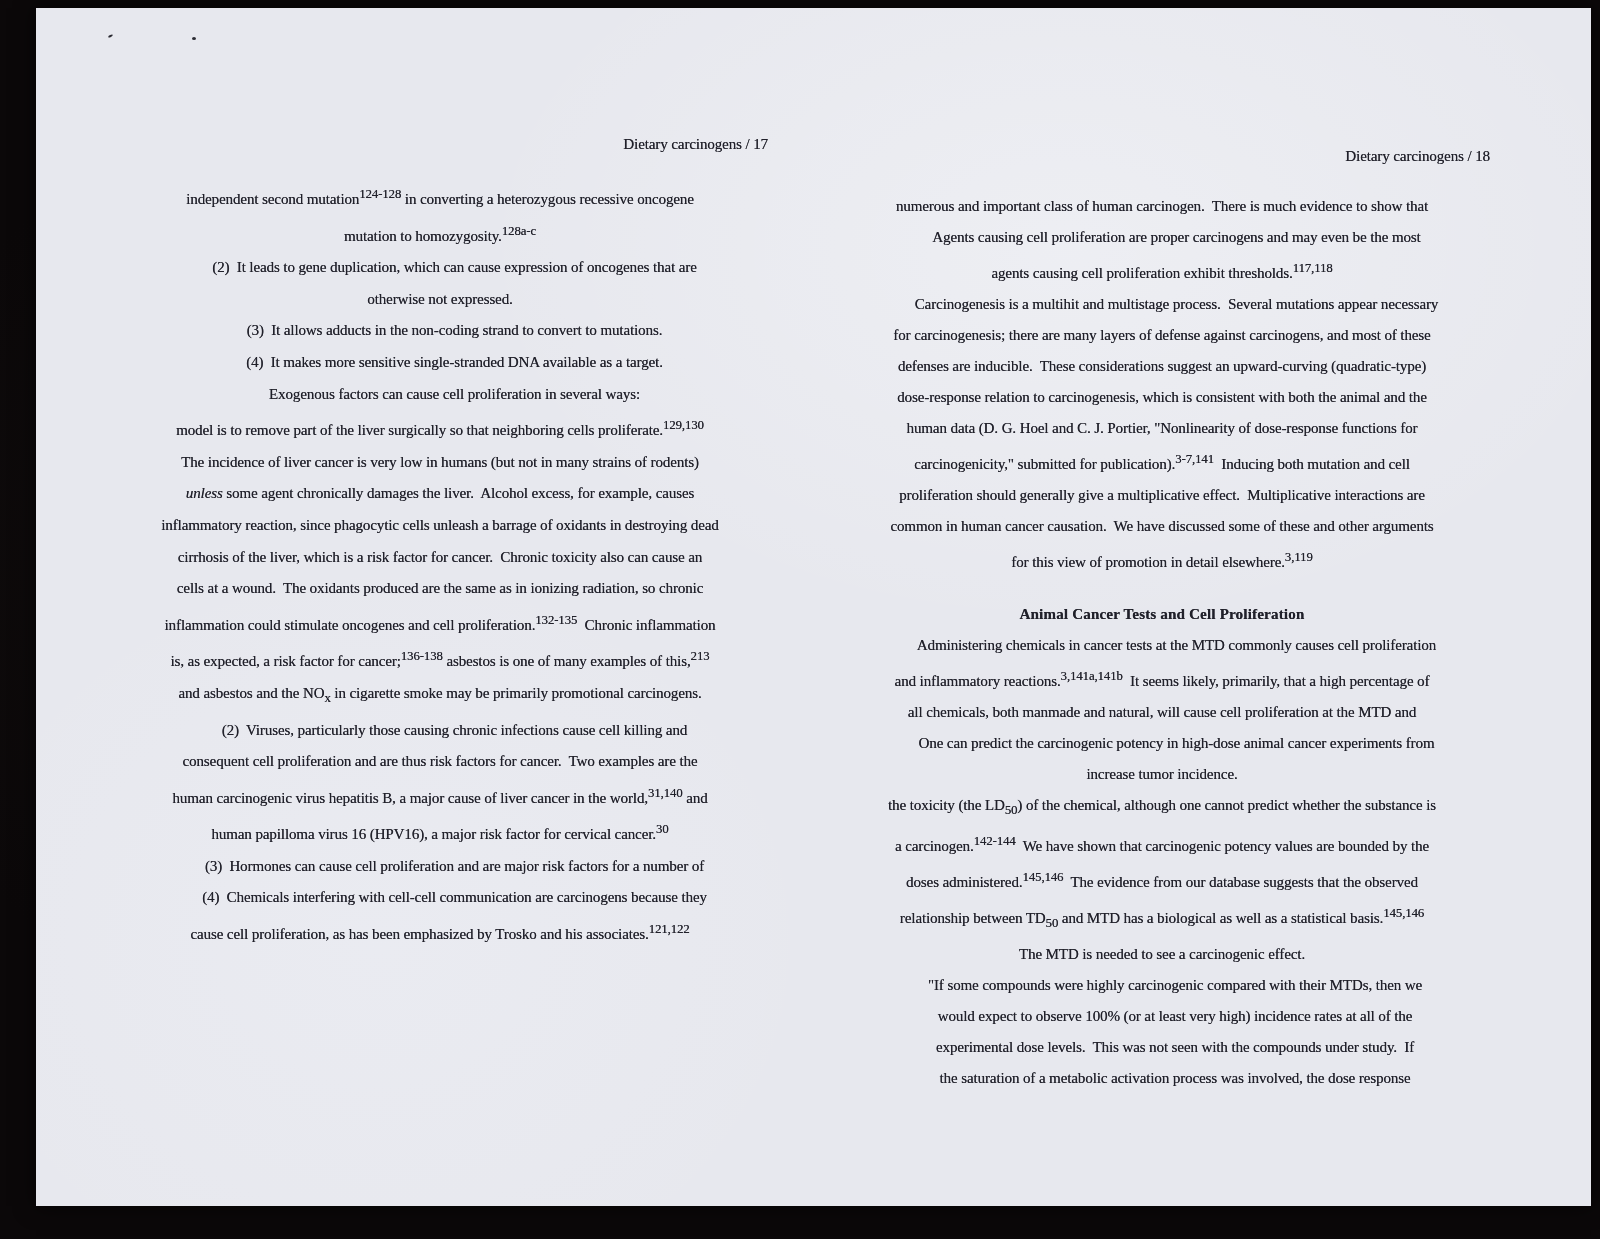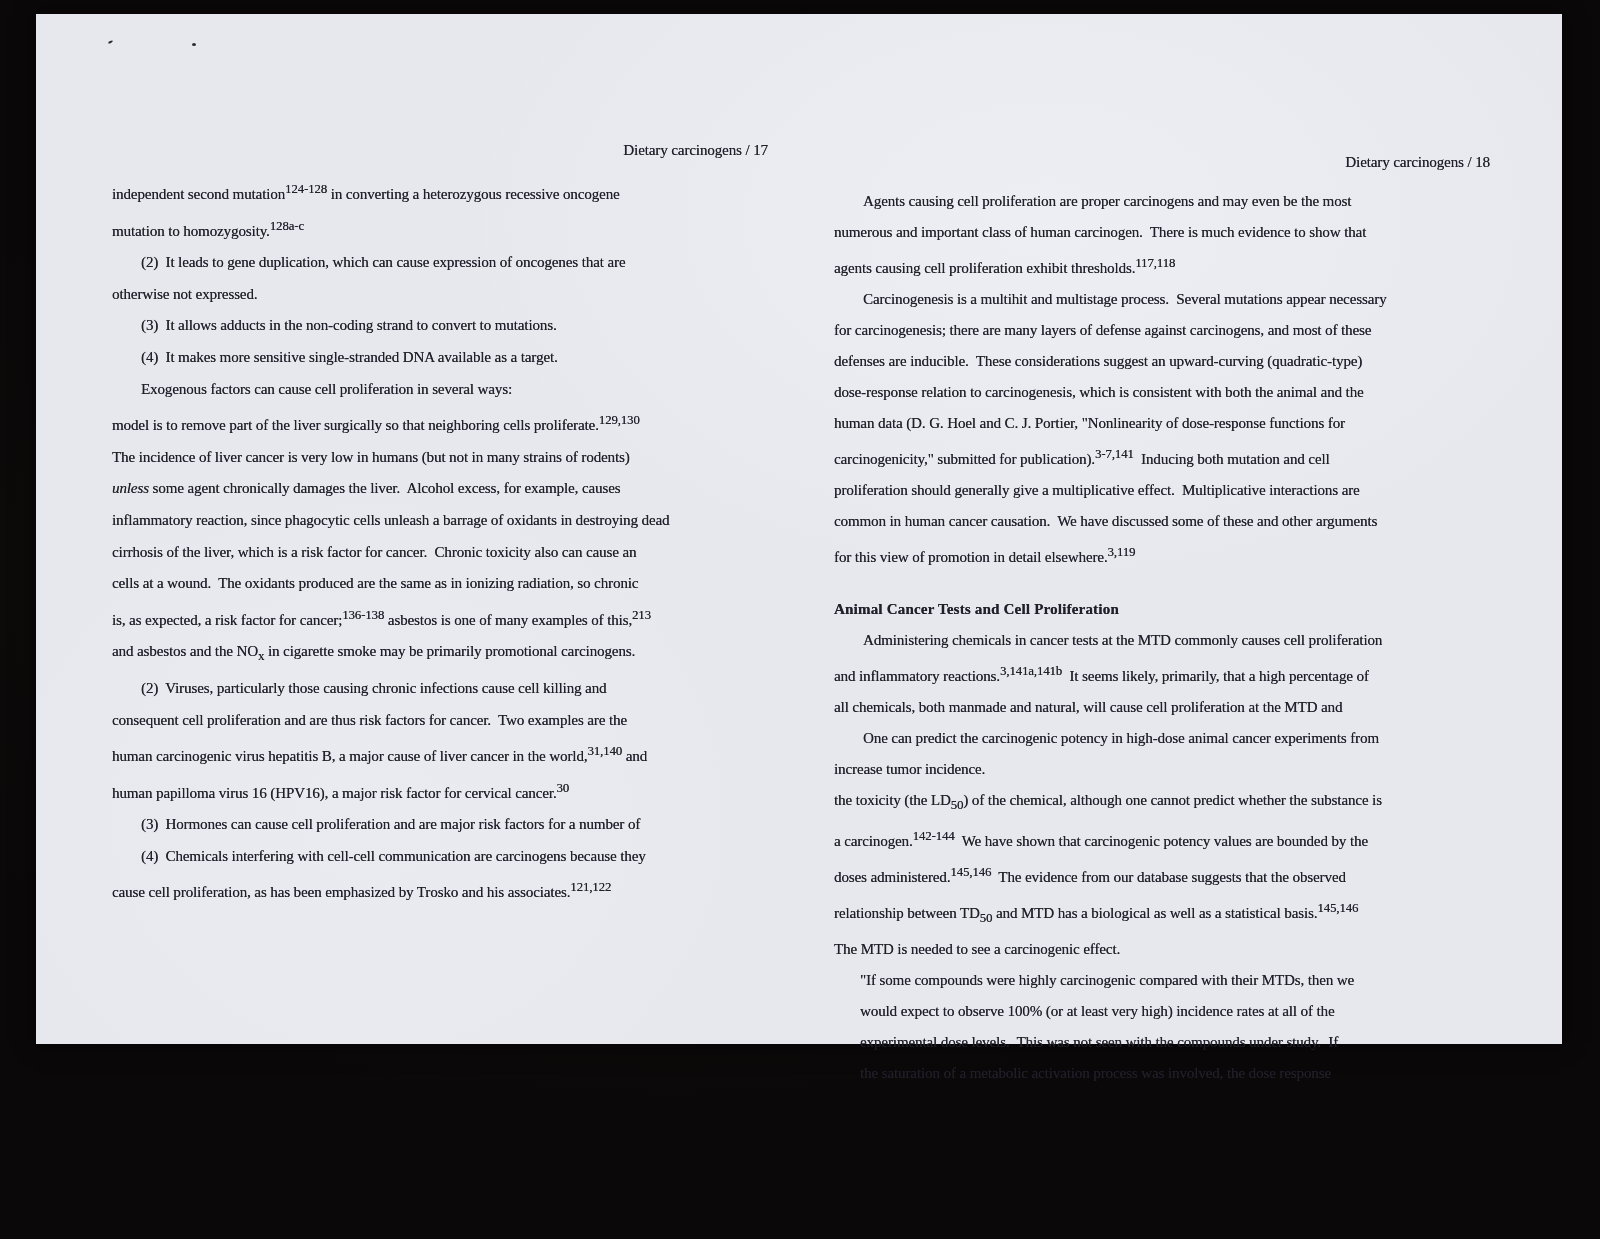--- a/index.html
+++ b/index.html
@@ -2,35 +2,36 @@
 <html><head>
 <meta charset="utf-8">
 <style>
   html, body { margin: 0; padding: 0; background: #0b0809; }
   .scan {
     position: relative; width: 1600px; height: 1239px; overflow: hidden;
     background: radial-gradient(1150px 780px at 42% 46%, #14100f 0%, #0b0809 72%);
     font-family: "Liberation Serif", "DejaVu Serif", serif;
   }
   .paper {
-    position: absolute; left: 36px; top: 14px; width: 1526px; height: 1030px;
+    position: absolute; left: 36px; top: 8px; width: 1526px; height: 1198px;
     background:
       radial-gradient(860px 560px at 66% 20%, rgba(252,253,255,0.30), rgba(252,253,255,0) 70%),
       radial-gradient(700px 620px at 22% 78%, rgba(244,246,252,0.22), rgba(244,246,252,0) 65%),
       #e7e8ee;
     box-shadow: 0 0 20px rgba(0,0,0,0.7);
+    padding-left: 29px;
   }
   .col {
     position: absolute; color: #20202a; font-size: 15px; letter-spacing: -0.1px;
     text-shadow: 0.15px 0.15px 0.35px rgba(28,28,38,0.75);
   }
   .col-left  { left: 76px;  top: 121px; width: 656px; --lh: 31.6px; }
   .col-right { left: 798px; top: 133px; width: 656px; --lh: 31px;  }
   .pg-header { text-align: right; line-height: 31px; white-space: pre; }
-  .pg-body   { margin-top: 8px; }
+  .pg-body   { margin-top: 19px; text-align: center; }
   .line      { line-height: var(--lh); white-space: pre; }
   .ind       { padding-left: 29px; }
   .quote     { padding-left: 26px; }
   .heading   { font-weight: 700; margin-top: 21px; letter-spacing: 0.2px; }
   .sup       { font-size: 12.8px; vertical-align: 6px; }
   .sub       { font-size: 12.8px; vertical-align: -4px; }
   .it        { font-style: italic; }
   .speck     { position: absolute; background: #2b2b33; border-radius: 50%; }
 </style>
 </head>
@@ -47,36 +48,37 @@
           <div class="line"><span>otherwise not expressed.</span></div>
           <div class="line ind"><span>(3)  It allows adducts in the non-coding strand to convert to mutations.</span></div>
           <div class="line ind"><span>(4)  It makes more sensitive single-stranded DNA available as a target.</span></div>
           <div class="line ind"><span>Exogenous factors can cause cell proliferation in several ways:</span></div>
           <div class="line"><span>model is to remove part of the liver surgically so that neighboring cells proliferate.</span><span class="sup">129,130</span></div>
           <div class="line"><span>The incidence of liver cancer is very low in humans (but not in many strains of rodents)</span></div>
           <div class="line"><span class="it">unless</span><span> some agent chronically damages the liver.  Alcohol excess, for example, causes</span></div>
           <div class="line"><span>inflammatory reaction, since phagocytic cells unleash a barrage of oxidants in destroying dead</span></div>
           <div class="line"><span>cirrhosis of the liver, which is a risk factor for cancer.  Chronic toxicity also can cause an</span></div>
           <div class="line"><span>cells at a wound.  The oxidants produced are the same as in ionizing radiation, so chronic</span></div>
+          <div class="line"><span>inflammation could stimulate oncogenes and cell proliferation.</span><span class="sup">132-135</span><span>  Chronic inflammation</span></div>
           <div class="line"><span>is, as expected, a risk factor for cancer;</span><span class="sup">136-138</span><span> asbestos is one of many examples of this,</span><span class="sup">213</span></div>
           <div class="line"><span>and asbestos and the NO</span><span class="sub">x</span><span> in cigarette smoke may be primarily promotional carcinogens.</span></div>
           <div class="line ind"><span>(2)  Viruses, particularly those causing chronic infections cause cell killing and</span></div>
           <div class="line"><span>consequent cell proliferation and are thus risk factors for cancer.  Two examples are the</span></div>
           <div class="line"><span>human carcinogenic virus hepatitis B, a major cause of liver cancer in the world,</span><span class="sup">31,140</span><span> and</span></div>
           <div class="line"><span>human papilloma virus 16 (HPV16), a major risk factor for cervical cancer.</span><span class="sup">30</span></div>
           <div class="line ind"><span>(3)  Hormones can cause cell proliferation and are major risk factors for a number of</span></div>
           <div class="line ind"><span>(4)  Chemicals interfering with cell-cell communication are carcinogens because they</span></div>
           <div class="line"><span>cause cell proliferation, as has been emphasized by Trosko and his associates.</span><span class="sup">121,122</span></div>
         </div>
     </section>
     <section class="col col-right">
       <div class="pg-header">Dietary carcinogens / 18</div>
       <div class="pg-body">
+          <div class="line"><span>numerous and important class of human carcinogen.  There is much evidence to show that</span></div>
           <div class="line ind"><span>Agents causing cell proliferation are proper carcinogens and may even be the most</span></div>
-          <div class="line"><span>numerous and important class of human carcinogen.  There is much evidence to show that</span></div>
           <div class="line"><span>agents causing cell proliferation exhibit thresholds.</span><span class="sup">117,118</span></div>
           <div class="line ind"><span>Carcinogenesis is a multihit and multistage process.  Several mutations appear necessary</span></div>
           <div class="line"><span>for carcinogenesis; there are many layers of defense against carcinogens, and most of these</span></div>
           <div class="line"><span>defenses are inducible.  These considerations suggest an upward-curving (quadratic-type)</span></div>
           <div class="line"><span>dose-response relation to carcinogenesis, which is consistent with both the animal and the</span></div>
           <div class="line"><span>human data (D. G. Hoel and C. J. Portier, "Nonlinearity of dose-response functions for</span></div>
           <div class="line"><span>carcinogenicity," submitted for publication).</span><span class="sup">3-7,141</span><span>  Inducing both mutation and cell</span></div>
           <div class="line"><span>proliferation should generally give a multiplicative effect.  Multiplicative interactions are</span></div>
           <div class="line"><span>common in human cancer causation.  We have discussed some of these and other arguments</span></div>
           <div class="line"><span>for this view of promotion in detail elsewhere.</span><span class="sup">3,119</span></div>

